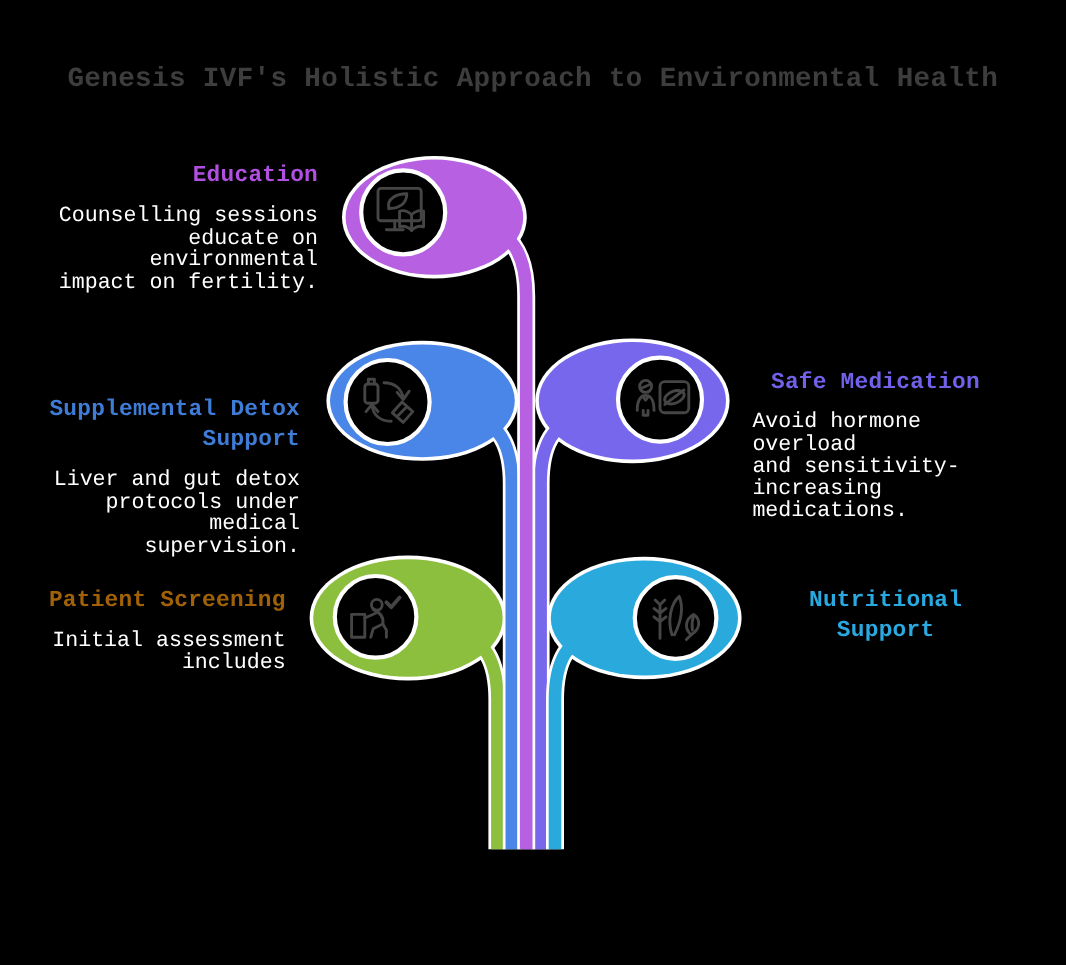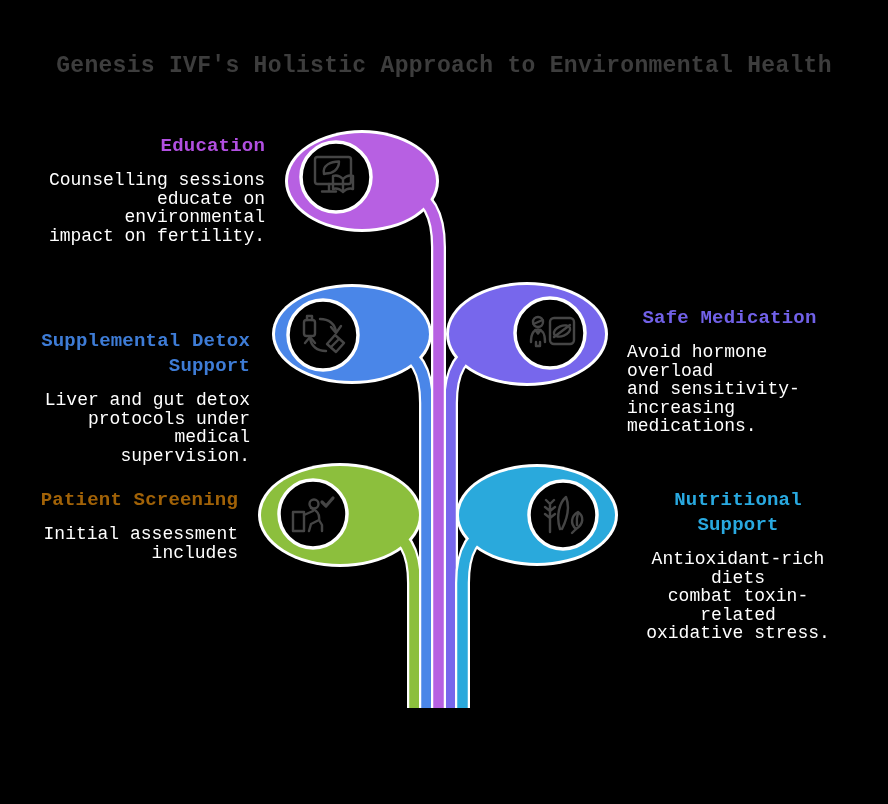--- a/index.html
+++ b/index.html
@@ -175,25 +175,20 @@
       <span>Avoid hormone overload</span>
       <span>and sensitivity-increasing</span>
       <span>medications.</span>
     </div>
   </div>
 
   <div class="block" id="blk-nutrition">
     <div class="heading" style="color: rgb(41, 169, 224);">
       <span>Nutritional Support</span>
     </div>
-    <div class="body">
-      <span>Antioxidant-rich diets</span>
-      <span>combat toxin-related</span>
-      <span>oxidative stress.</span>
-    </div>
   </div>
 
   <div id="footer">
     <span>Made with</span>
     <svg id="napkin-logo" width="13" height="13" viewBox="0 0 14 14">
       <path d="M1,3 L8,7 L1,11 Z" fill="#5a5a5a"></path>
       <path d="M6.5,2 L13,7 L6.5,12 Z" fill="#5a5a5a"></path>
     </svg>
     <span class="brand">Napkin</span>
   </div>

